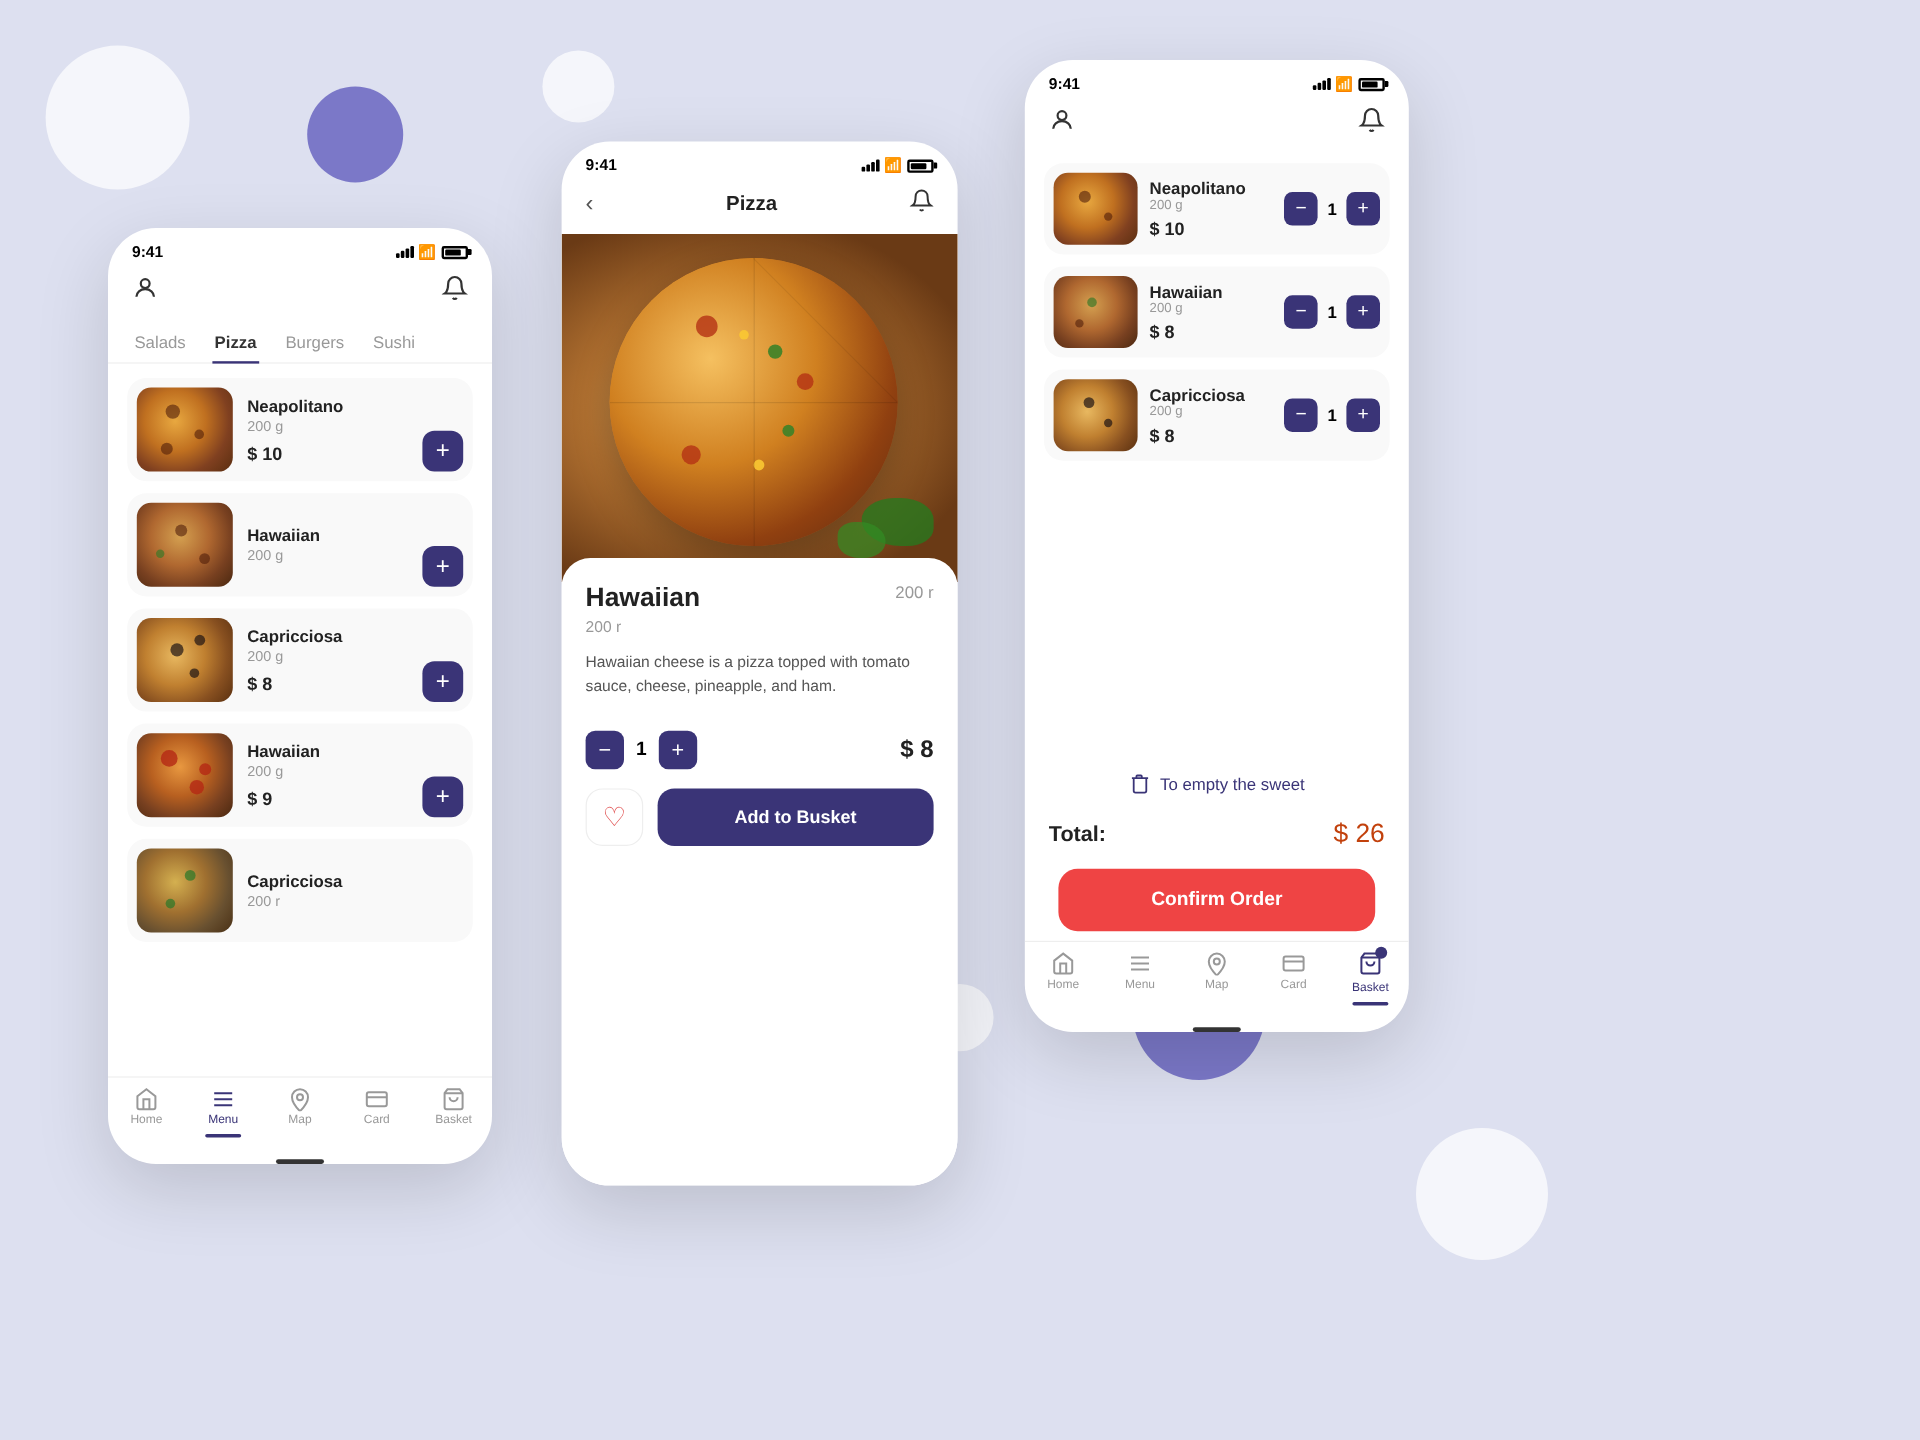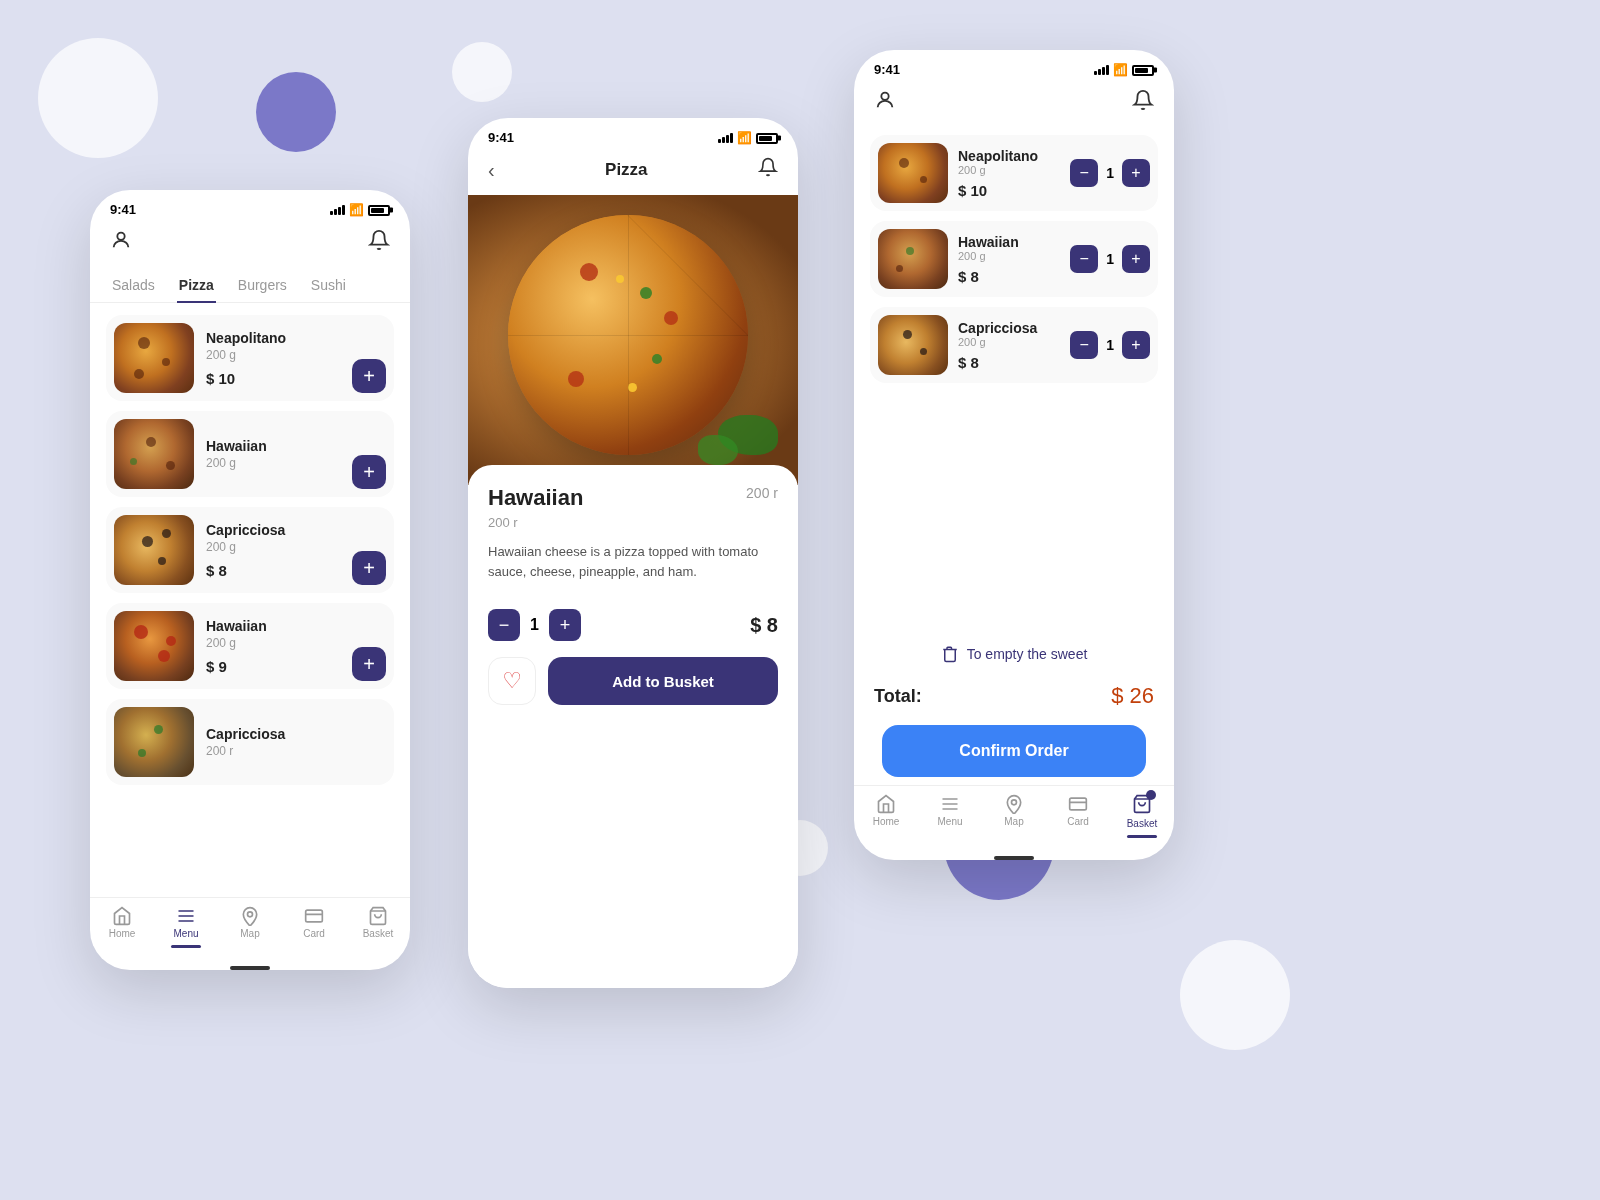--- a/index.html
+++ b/index.html
@@ -336,21 +336,21 @@
       justify-content: space-between;
       align-items: center;
       padding: 8px 20px;
     }
     .total-label { font-size: 18px; font-weight: 600; color: #222; }
     .total-amount { font-size: 22px; font-weight: 400; color: #c2410c; }
 
     .confirm-btn {
       margin: 8px 28px;
       height: 52px;
-      background: #3b82f6;
+      background: #ef4444;
       color: #fff;
       border-radius: 16px;
       font-size: 16px;
       font-weight: 600;
       display: flex; align-items: center; justify-content: center;
       cursor: pointer;
     }
 
     
     .pizza-bg-1 {

